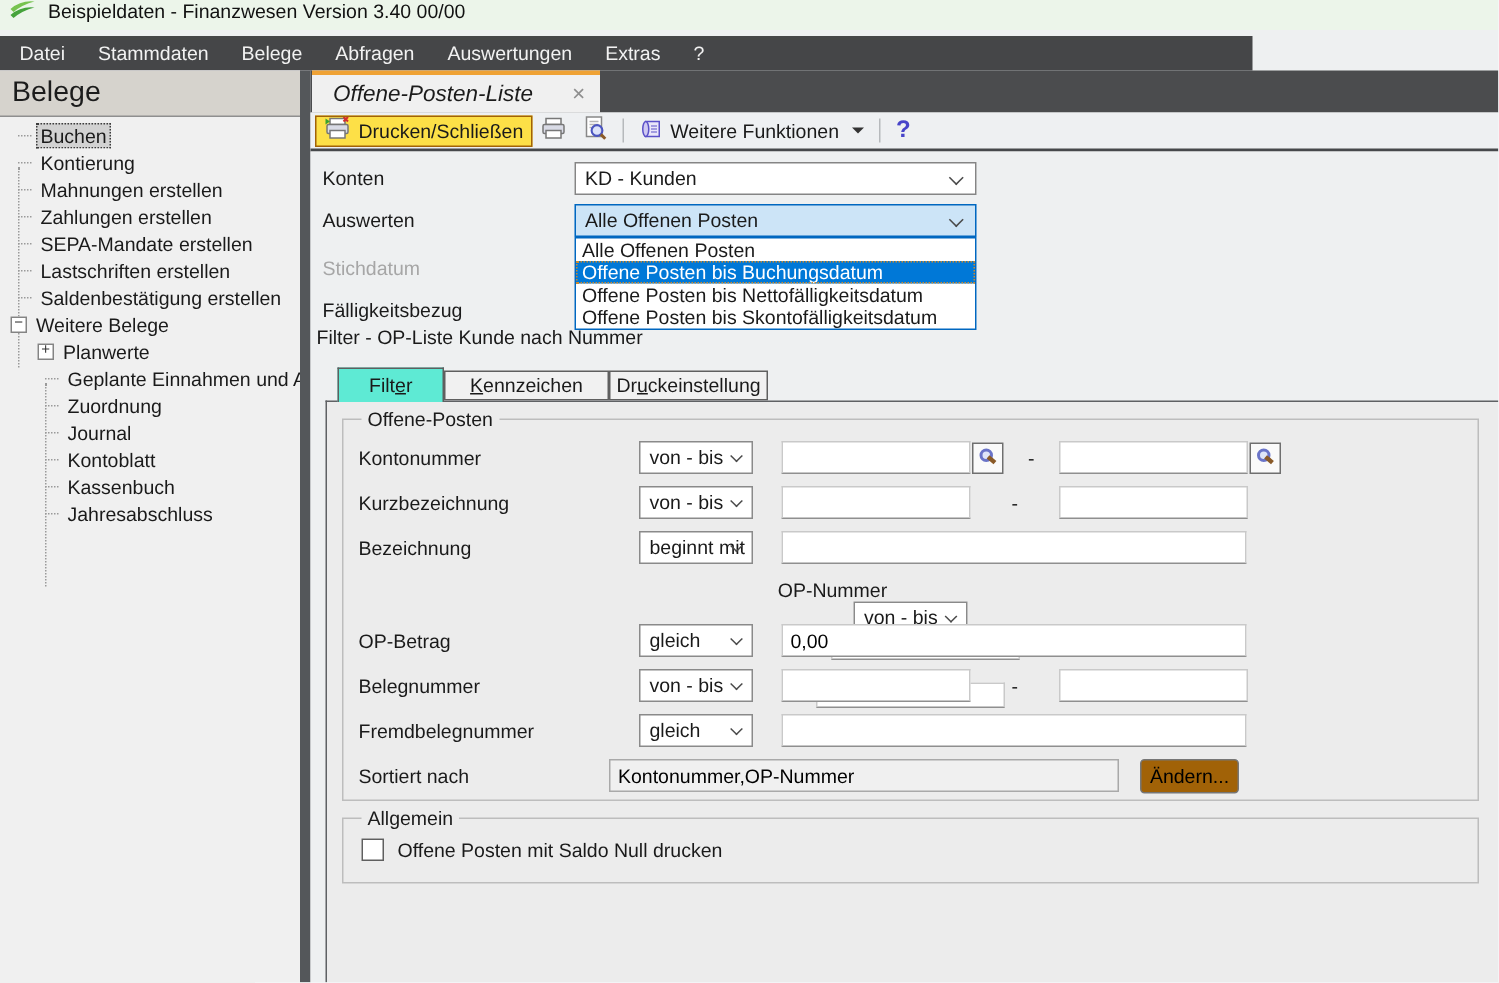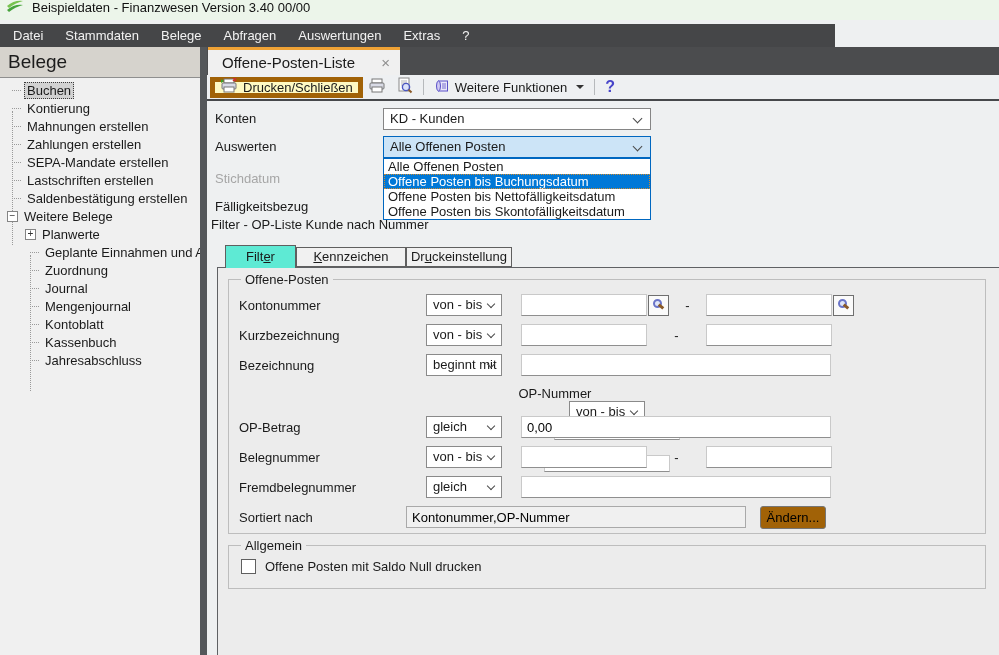--- a/index.html
+++ b/index.html
@@ -33,29 +33,29 @@
   .exp-glyph.plus::before { content:"+"; }
   .tlabel { padding:1px 3px; }
   .tlabel.sel { background:#d2d2d2; outline:1px dotted #3c3c3c; outline-offset:-1px; }
 
   
   .splitter { position:absolute; left:200px; top:47px; width:7px; height:608px; background:#54575a; cursor:col-resize; }
 
   
   .main { position:absolute; left:207px; top:47px; width:792px; height:608px; }
   .tabstrip { position:absolute; left:0; top:0; width:792px; height:28px; background:#4b4c4e; }
-  .doc-tab { position:absolute; left:1px; top:0; width:192px; height:28px; background:#f0f0f0; border-top:3px solid #efa235; display:flex; align-items:center; cursor:default; }
+  .doc-tab { position:absolute; left:1px; top:0; width:192px; height:28px; background:#f0f0f0; border-top:3px solid #efa235; display:flex; align-items:center; cursor:default;font-style:italic; }
   .doc-tab-title { font-size:15px; color:#1b1b1b; padding-left:14px; flex:1; }
   .close-icon { color:#8f8f8f; font-size:15px; padding:0 10px; cursor:pointer; }
   .close-icon::before { content:"\00d7"; }
 
   
   .toolbar { position:absolute; left:0; top:28px; width:792px; height:26px; background:#eef0f2; border-bottom:2px solid #46484b; display:flex; align-items:center; padding-left:3px; font-size:13px; }
   .tb-btn { display:flex; align-items:center; gap:5px; height:21px; padding:0 5px; cursor:pointer; }
-  .tb-btn.hl { background:#fef9c3; border:5px solid #a16207; }
+  .tb-btn.hl { background:#fde047; border:1px solid #a16207; }
   .tb-sep { width:1px; height:16px; background:#b6b9bc; margin:0 5px; }
   .dd-arrow { width:0; height:0; border-left:4px solid transparent; border-right:4px solid transparent; border-top:4px solid #333; margin-left:4px; }
   .help-glyph { color:#4744c9; font-weight:bold; font-size:16px; }
   .help-glyph::before { content:"?"; }
 
   
   .content { position:absolute; left:0; top:54px; width:792px; height:554px; background:#eef0f1; }
   .flabel { position:absolute; left:8px; font-size:13px; line-height:22px; }
   .flabel.dis { color:#a6a6a6; }
   .cselect { position:absolute; left:176px; width:268px; height:22px; background:#fff; border:1px solid #858585; font-size:13px; line-height:20px; padding-left:6px; cursor:default; }
@@ -178,24 +178,20 @@
       <div class="trow lvl2">
         <span class="connector"></span>
         <span class="tlabel">Zuordnung</span>
       </div>
       <div class="trow lvl2">
         <span class="connector"></span>
         <span class="tlabel">Journal</span>
       </div>
       <div class="trow lvl2">
         <span class="connector"></span>
-        <span class="tlabel">Mengenjournal</span>
-      </div>
-      <div class="trow lvl2">
-        <span class="connector"></span>
         <span class="tlabel">Kontoblatt</span>
       </div>
       <div class="trow lvl2">
         <span class="connector"></span>
         <span class="tlabel">Kassenbuch</span>
       </div>
       <div class="trow lvl2">
         <span class="connector"></span>
         <span class="tlabel">Jahresabschluss</span>
       </div>

